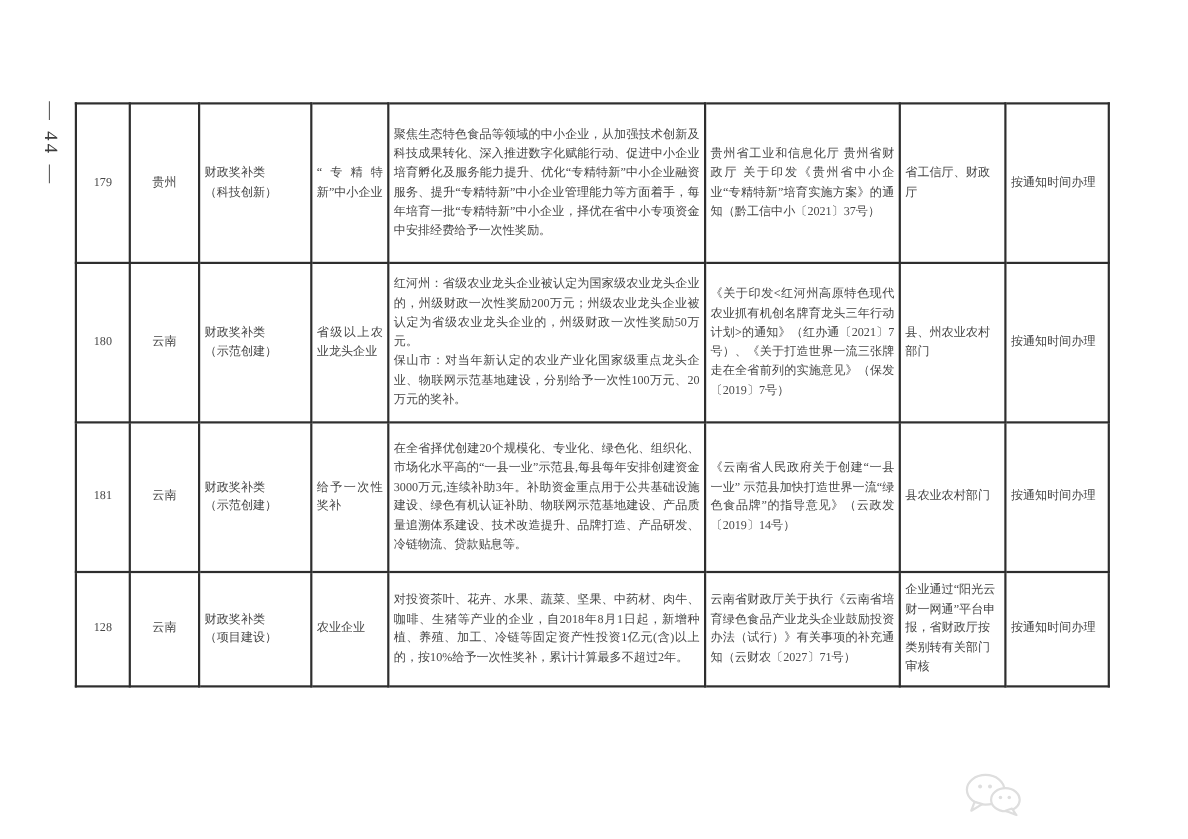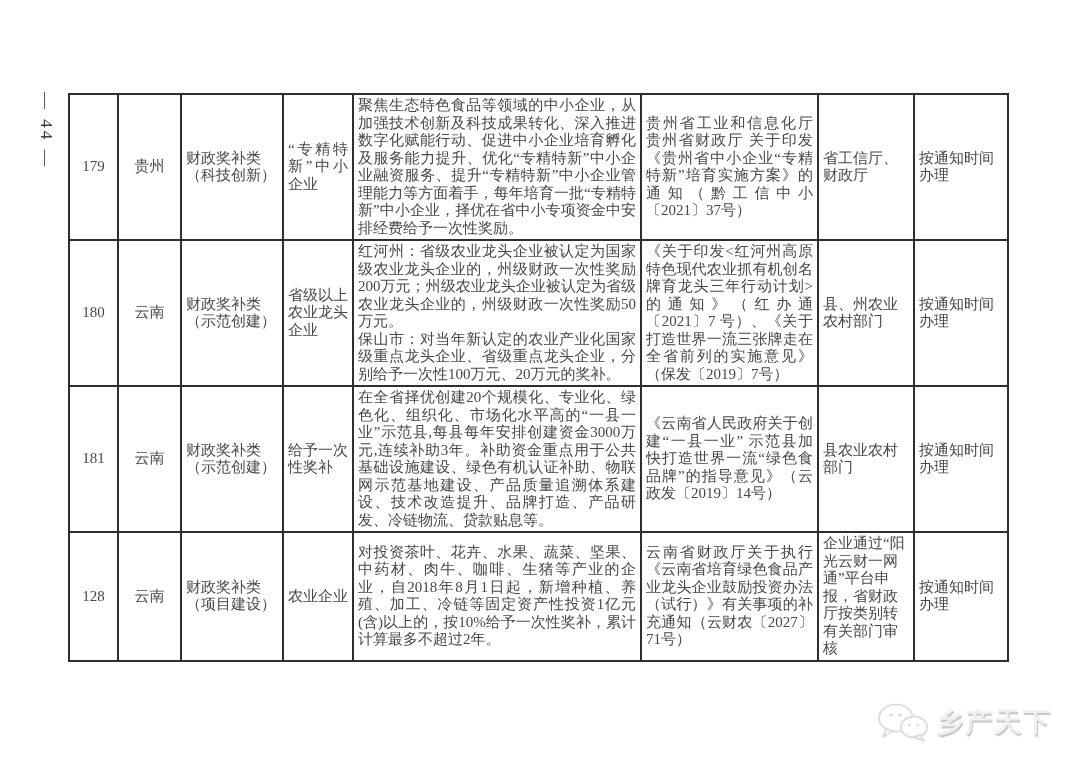--- a/index.html
+++ b/index.html
@@ -23,21 +23,21 @@
   table.policy-table {
     position:absolute;
     left:68px; top:93px;
     width:939px;
     border-collapse:collapse;
     table-layout:fixed;
   }
   .policy-table td {
     border:2px solid #2e2e2e;
     vertical-align:middle;
-    font-size:15px;
+    font-size:11px;
     line-height:17.5px;
     color:#474747;
     overflow:hidden;
     padding:2px 4px;
   }
   .c-num, .c-prov { text-align:center;margin-top:28px; }
   .c-cat { text-align:left; white-space:pre-line; }
   .c-target { text-align:justify; padding:2px 5px; }
   .c-desc {
     text-align:justify;
@@ -97,21 +97,21 @@
         <td class="c-dept">省工信厅、财政厅</td>
         <td class="c-time">按通知时间办理</td>
       </tr>
       <tr style="height:145px">
         <td class="c-num">180</td>
         <td class="c-prov">云南</td>
         <td class="c-cat">财政奖补类
 （示范创建）</td>
         <td class="c-target">省级以上农业龙头企业</td>
         <td class="c-desc">红河州：省级农业龙头企业被认定为国家级农业龙头企业的，州级财政一次性奖励200万元；州级农业龙头企业被认定为省级农业龙头企业的，州级财政一次性奖励50万元。
-保山市：对当年新认定的农业产业化国家级重点龙头企业、省级重点龙头企业，分别给予一次性100万元、20万元的奖补。</td>
+保山市：对当年新认定的农业产业化国家级重点龙头企业、物联网示范基地建设，分别给予一次性100万元、20万元的奖补。</td>
         <td class="c-policy">《关于印发&lt;红河州高原特色现代农业抓有机创名牌育龙头三年行动计划&gt;的通知》（红办通〔2021〕7 号）、《关于打造世界一流三张牌走在全省前列的实施意见》（保发〔2019〕7号）</td>
         <td class="c-dept">县、州农业农村部门</td>
         <td class="c-time">按通知时间办理</td>
       </tr>
       <tr style="height:136px">
         <td class="c-num">181</td>
         <td class="c-prov">云南</td>
         <td class="c-cat">财政奖补类
 （示范创建）</td>
         <td class="c-target">给予一次性奖补</td>
@@ -140,16 +140,15 @@
         <ellipse cx="20" cy="16" rx="17" ry="13.5" fill="#ffffff" stroke="#dedede" stroke-width="2"></ellipse>
         <path d="M10 27 L7 35 L17 29 Z" fill="#ffffff" stroke="#dedede" stroke-width="2" stroke-linejoin="round"></path>
         <ellipse cx="38" cy="25" rx="13" ry="10.5" fill="#ffffff" stroke="#dedede" stroke-width="2"></ellipse>
         <path d="M44 33 L48 39 L38 35 Z" fill="#ffffff" stroke="#dedede" stroke-width="2" stroke-linejoin="round"></path>
         <circle cx="33.5" cy="23" r="1.6" fill="#dedede"></circle>
         <circle cx="41.5" cy="23" r="1.6" fill="#dedede"></circle>
         <circle cx="15" cy="13" r="1.8" fill="#dedede"></circle>
         <circle cx="24" cy="13" r="1.8" fill="#dedede"></circle>
       </svg>
     </span>
-    <span class="watermark-label">乡产天下</span>
   </div>
 
 </div>
 
 </body></html>

